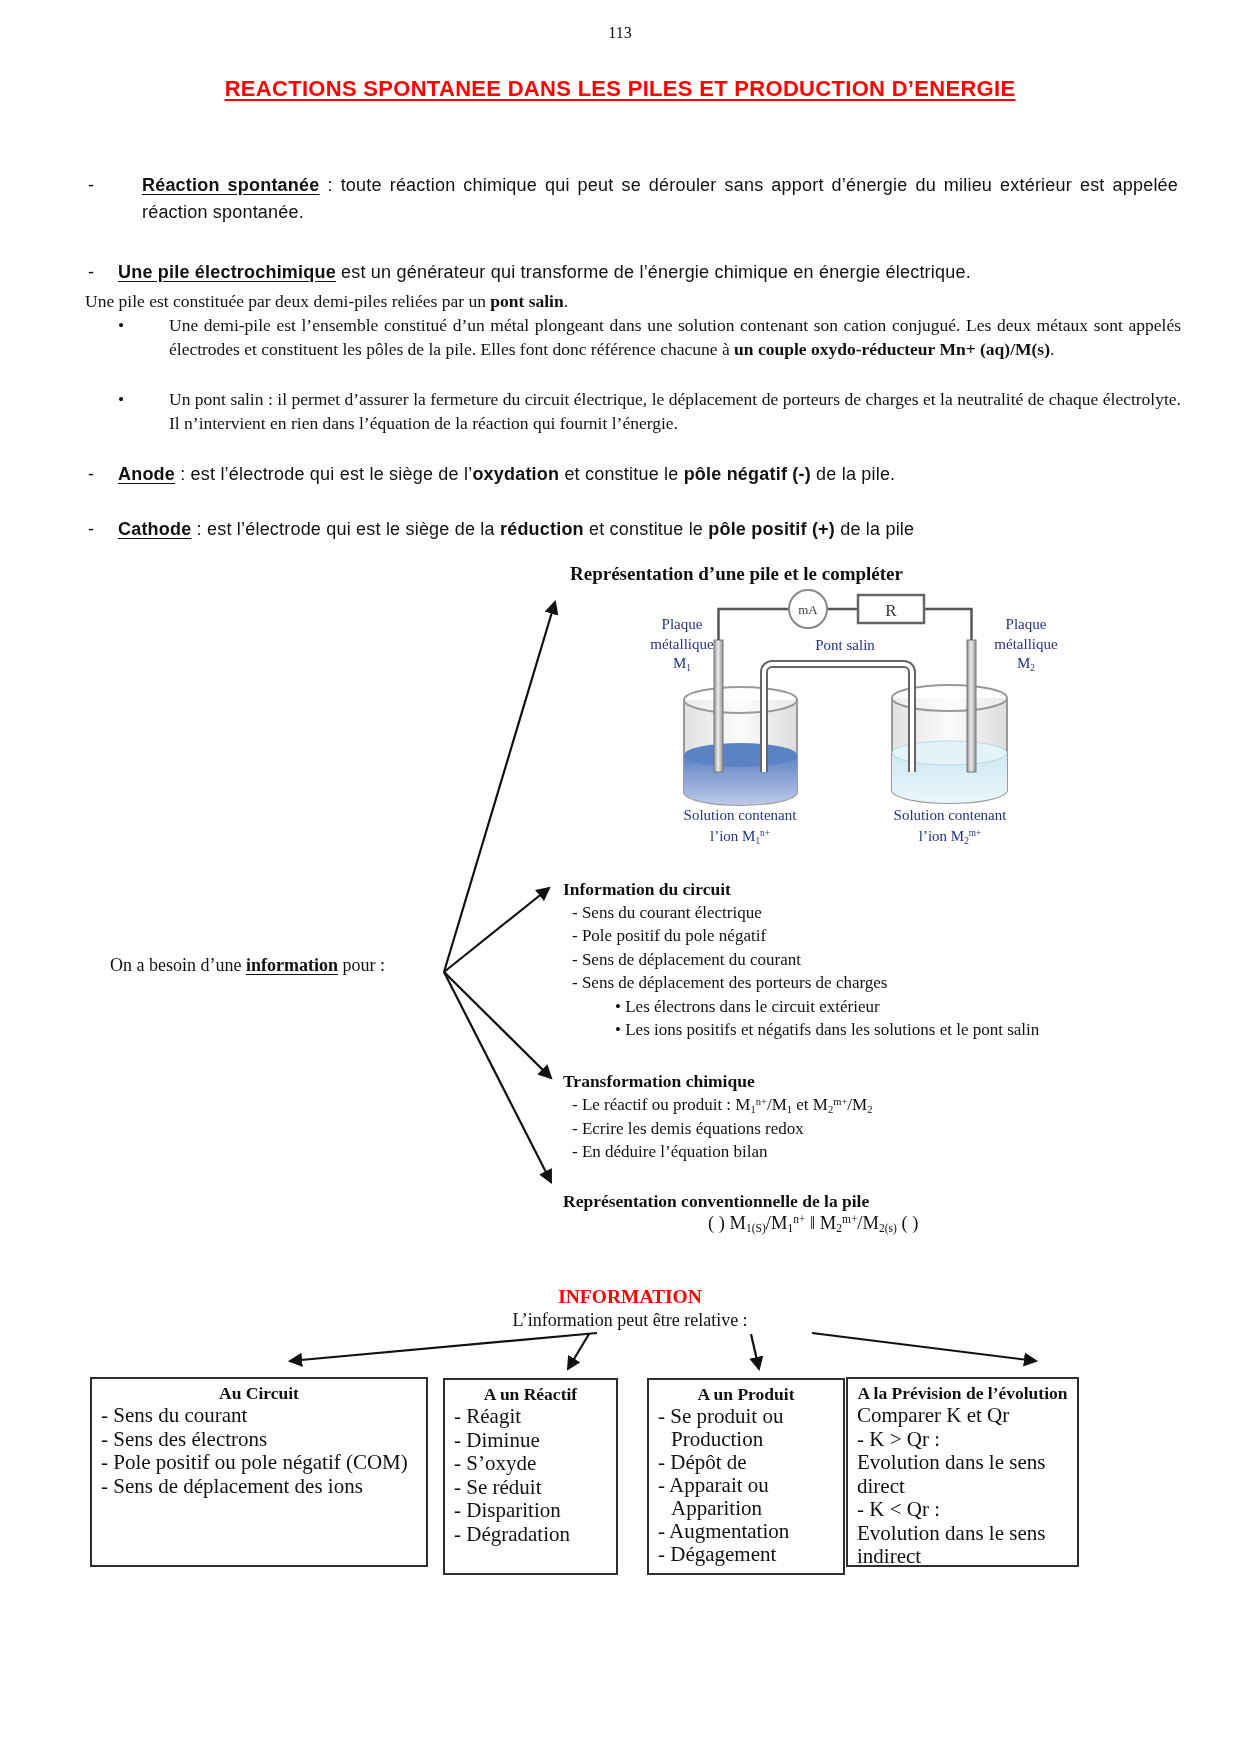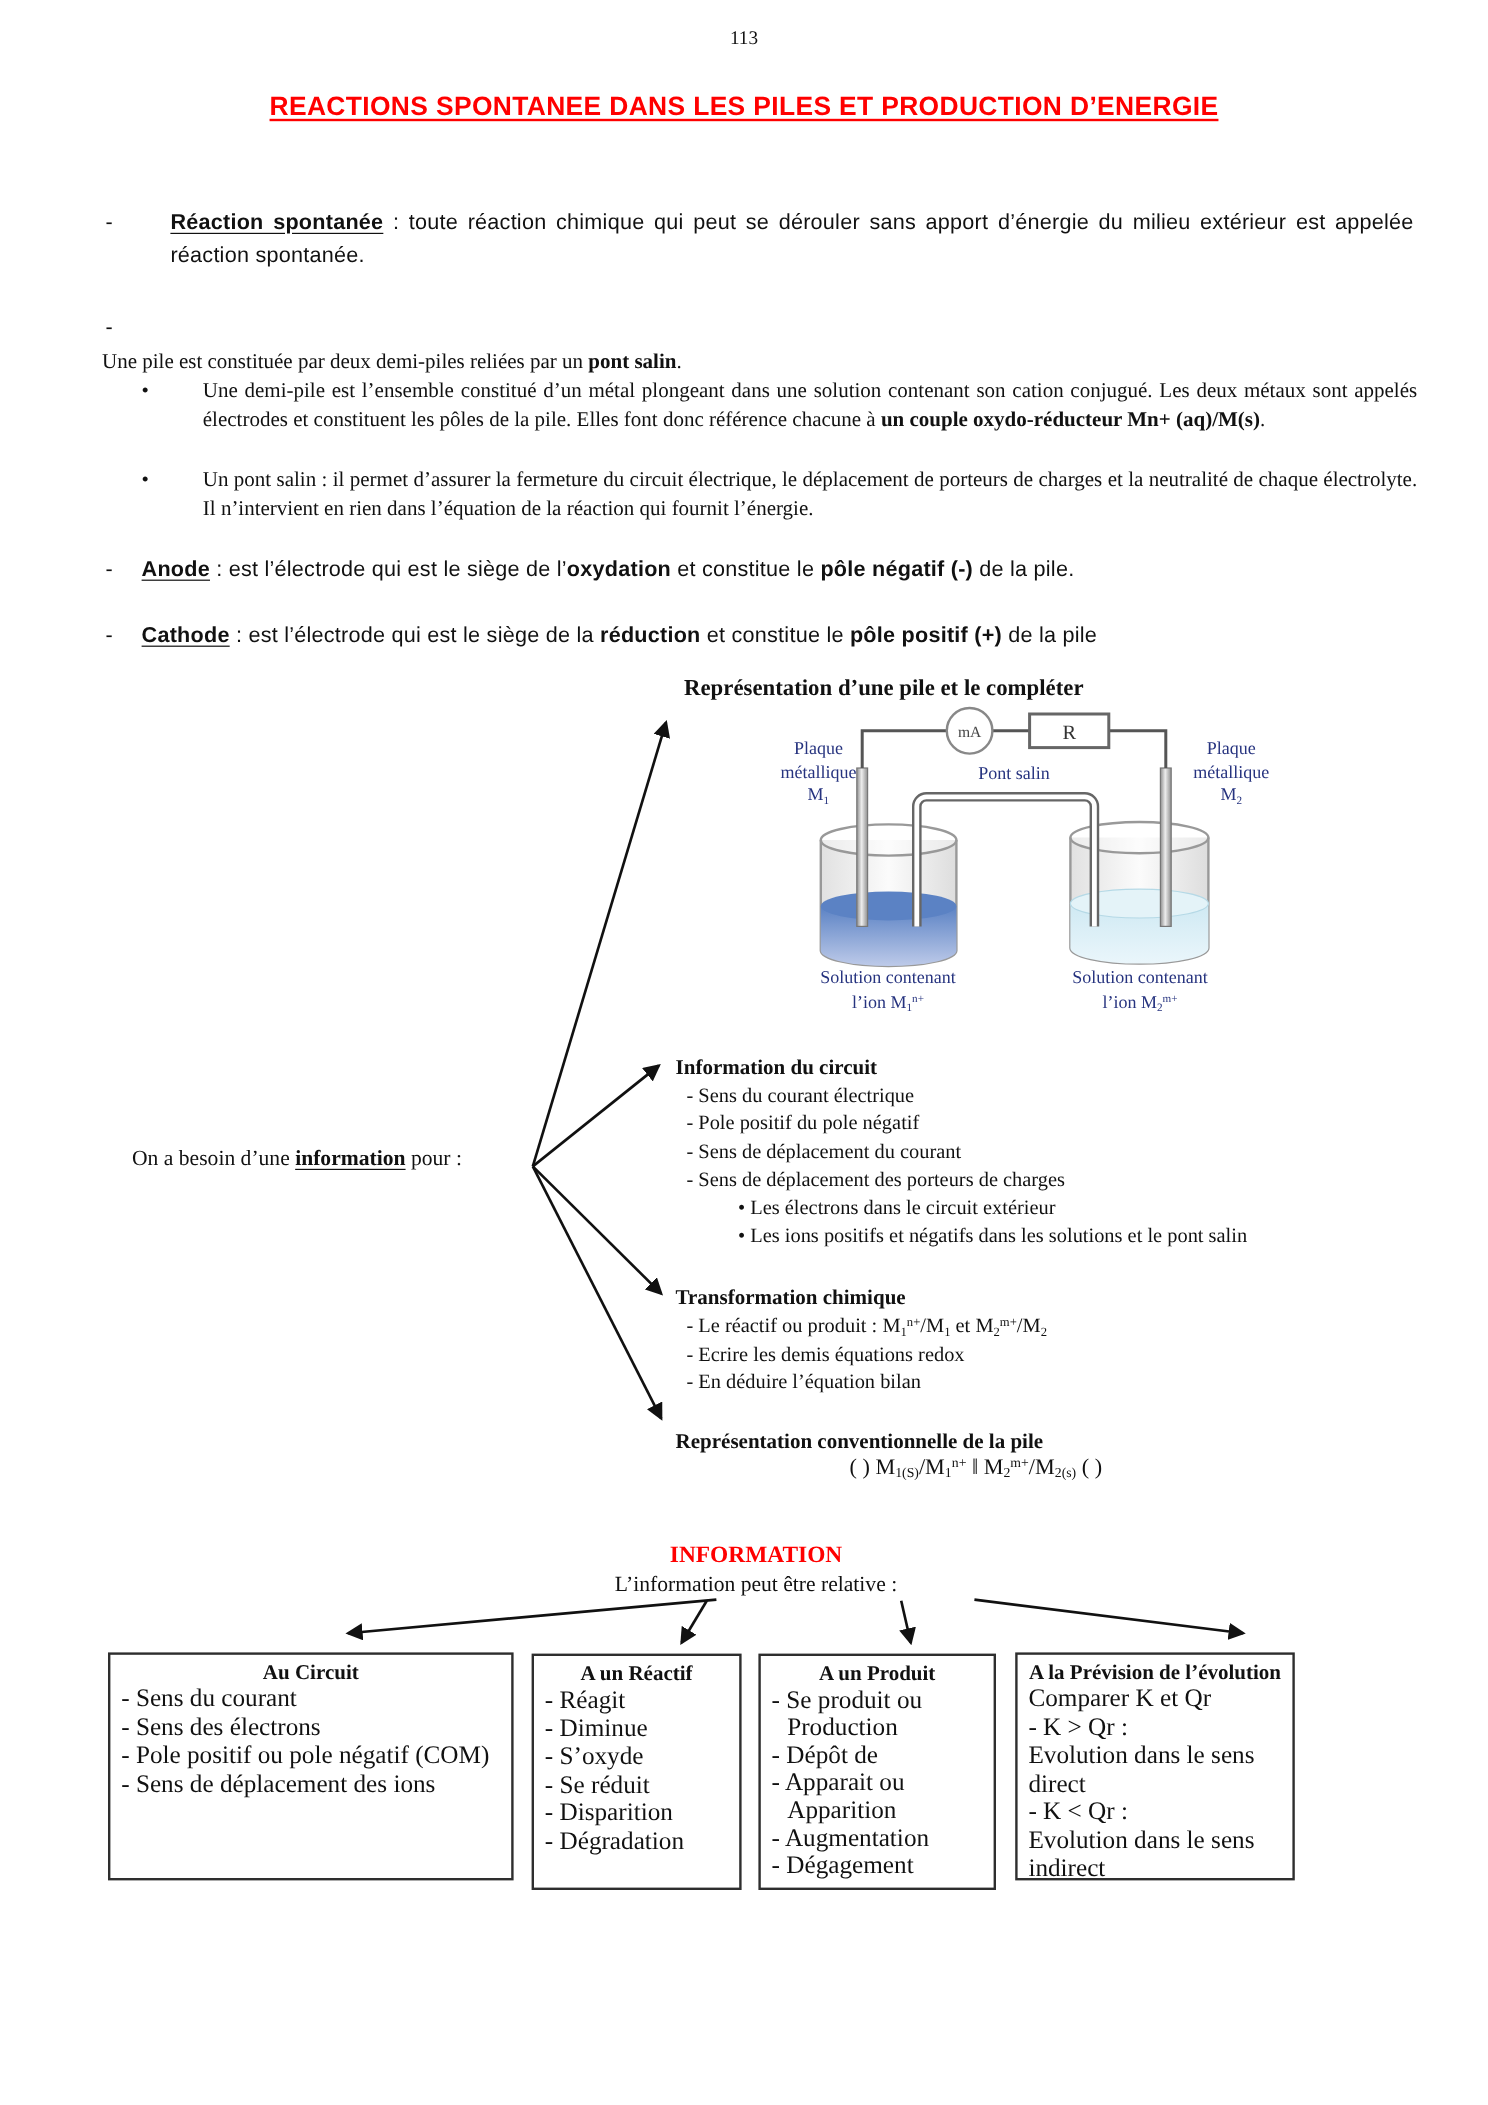--- a/index.html
+++ b/index.html
@@ -119,20 +119,23 @@
   <div class="abs san b c title" style="left:0;top:76px;width:1240px;">
     <span class="u red">REACTIONS SPONTANEE DANS LES PILES ET PRODUCTION D’ENERGIE</span>
   </div>
 
   <div class="abs san comic" style="left:88px;top:172px;">-</div>
   <div class="abs san comic j" style="left:118px;top:172px;width:1036px;">
     <span class="b u">Réaction spontanée</span><span> : </span><span>toute réaction chimique qui peut se dérouler sans apport d’énergie du milieu extérieur est appelée réaction spontanée.</span>
   </div>
 
   <div class="abs san comic" style="left:88px;top:259px;">-</div>
+  <div class="abs san comic" style="left:118px;top:259px;width:1040px;">
+    <span class="b u">Une pile électrochimique</span><span> est un générateur qui transforme de l’énergie chimique en énergie électrique.</span>
+  </div>
 
   <div class="abs ser body17" style="left:85px;top:289px;width:1070px;">
     <span>Une pile est constituée par deux demi-piles reliées par un </span><span class="b">pont salin</span><span>.</span>
   </div>
 
   <div class="abs ser body17" style="left:118px;top:313px;">•</div>
   <div class="abs ser body17 j" style="left:145px;top:313px;width:1012px;">
     <span>Une demi-pile est l’ensemble constitué d’un métal plongeant dans une solution contenant son cation conjugué. Les deux métaux sont appelés électrodes et constituent les pôles de la pile. Elles font donc référence chacune à </span><span class="b">un couple oxydo-réducteur Mn+ (aq)/M(s)</span><span>.</span>
   </div>
 
@@ -212,21 +215,21 @@
   <div class="box" style="left:443px;top:1378px;width:175px;height:197px;">
     <div class="box-title">A un Réactif</div>
     <div class="box-item">- Réagit</div>
     <div class="box-item">- Diminue</div>
     <div class="box-item">- S’oxyde</div>
     <div class="box-item">- Se réduit</div>
     <div class="box-item">- Disparition</div>
     <div class="box-item">- Dégradation</div>
   </div>
 
-  <div class="box" style="left:632px;top:1378px;width:198px;height:197px;">
+  <div class="box" style="left:647px;top:1378px;width:198px;height:197px;">
     <div class="box-title">A un Produit</div>
     <div class="box-item" style="line-height:23px">- Se produit ou</div>
     <div class="box-item cont" style="line-height:23px">Production</div>
     <div class="box-item" style="line-height:23px">- Dépôt de</div>
     <div class="box-item" style="line-height:23px">- Apparait ou</div>
     <div class="box-item cont" style="line-height:23px">Apparition</div>
     <div class="box-item" style="line-height:23px">- Augmentation</div>
     <div class="box-item" style="line-height:23px">- Dégagement</div>
   </div>
 

